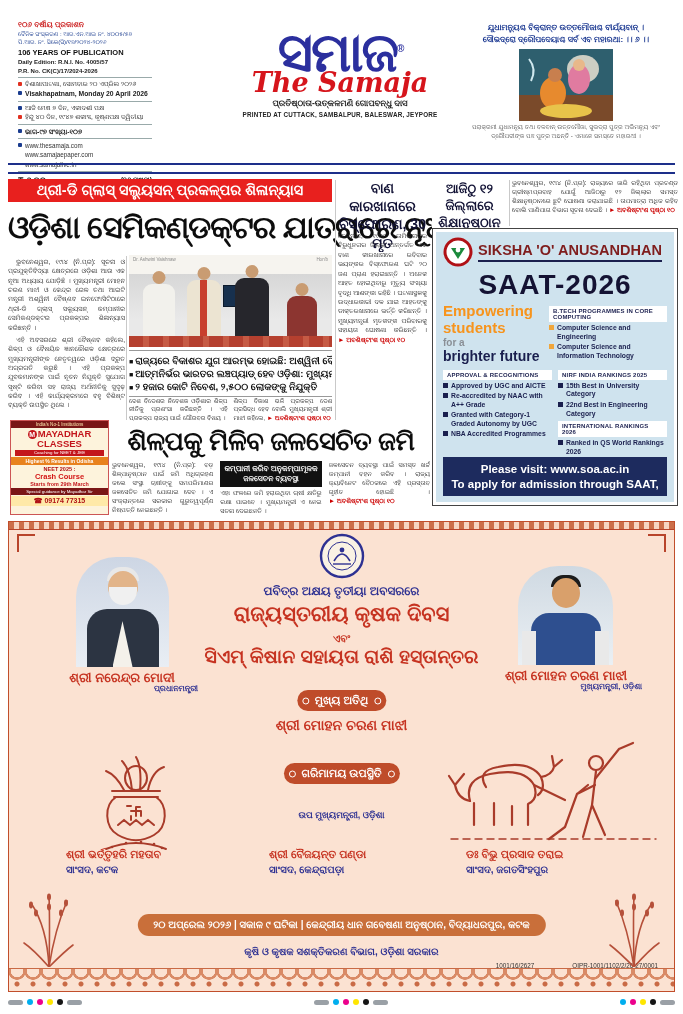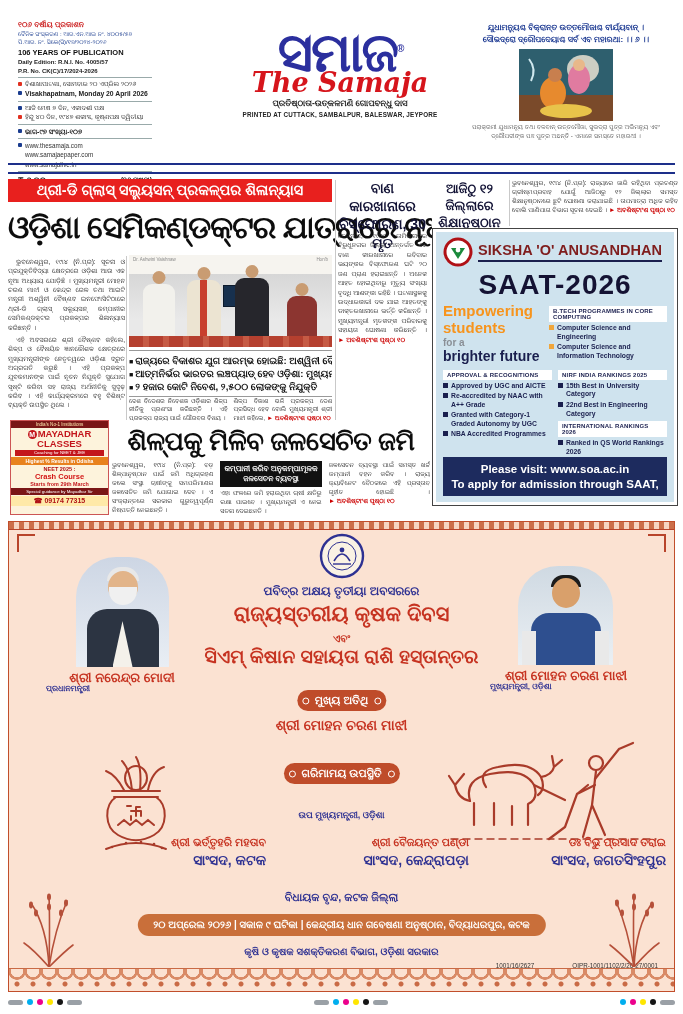--- a/index.html
+++ b/index.html
@@ -162,44 +162,44 @@
            border-radius:20px 20px 0 0;background:#2c3442;}
   .pm-kurta{position:absolute;left:50%;transform:translateX(-50%);bottom:0;width:20px;height:46px;
             background:#f4f1ea;clip-path:polygon(50% 0,100% 100%,0 100%);}
   .cm-head{top:12px;width:28px;height:30px;background:#d9a06b;}
   .cm-hair{position:absolute;left:50%;transform:translateX(-50%);top:9px;width:30px;height:12px;
            border-radius:15px 15px 0 0;background:#1c1c1c;}
   .cm-body{position:absolute;left:50%;transform:translateX(-50%);bottom:0;width:70px;height:52px;
            border-radius:18px 18px 0 0;background:#2e4f8f;}
   .cm-sleeve{position:absolute;bottom:0;width:14px;height:34px;background:#e9e9e9;}
   .p-name{position:absolute;text-align:center;color:#c63321;font-weight:800;font-size:13px;white-space:nowrap;}
-  .p-role{position:absolute;text-align:left;color:#2e3192;font-weight:bold;font-size:8px;white-space:nowrap;}
+  .p-role{position:absolute;text-align:right;color:#2e3192;font-weight:bold;font-size:8px;white-space:nowrap;}
   .pm-name{left:37px;top:148px;width:152px;}
   .pm-role{left:37px;top:162px;width:152px;}
   .cm-name{left:481px;top:146px;width:152px;}
   .cm-role{left:481px;top:160px;width:152px;}
 
   .pill{position:absolute;left:50%;transform:translateX(-50%);background:#bf4c2a;color:#fff;
         font-weight:800;font-size:11px;padding:4px 18px;border-radius:12px;white-space:nowrap;}
   .pill:before,.pill:after{content:"";position:absolute;top:50%;transform:translateY(-50%);
         width:5px;height:5px;border:1.5px solid #fff;border-radius:50%;}
   .pill:before{left:5px;} .pill:after{right:5px;}
   .pill1{top:168px;}
   .pill2{top:241px;}
   .gname{position:absolute;left:0;right:0;text-align:center;color:#c63321;font-weight:800;white-space:nowrap;}
   .grole{position:absolute;left:0;right:0;text-align:center;color:#2e3192;font-weight:bold;white-space:nowrap;}
   .guest-n{top:195px;font-size:14px;}
   .guest-r{top:216px;font-size:10px;}
   .dcm-n{top:268px;font-size:12.5px;}
   .dcm-r{top:288px;font-size:9px;}
   .kalash{position:absolute;left:77px;top:205px;}
   .plough{position:absolute;left:437px;top:205px;}
-  .mp{position:absolute;top:314px;width:200px;text-align:right;}
+  .mp{position:absolute;top:326px;width:200px;text-align:left;}
   .mp .n{color:#c63321;font-weight:800;font-size:11px;white-space:nowrap;}
-  .mp .r{color:#2e3192;font-weight:bold;font-size:14px;margin-top:3px;}
+  .mp .r{color:#2e3192;font-weight:bold;font-size:10px;margin-top:3px;}
   .mp1{left:57px;} .mp2{left:260px;} .mp3{left:457px;}
   .mla{position:absolute;left:0;right:0;top:369px;text-align:center;color:#2e3192;font-weight:800;font-size:11px;}
   .event-pill{position:absolute;left:50%;transform:translateX(-50%);top:392px;background:#c96f3a;color:#fff;
               font-weight:bold;font-size:10px;padding:5px 16px;border-radius:13px;white-space:nowrap;}
   .dept{position:absolute;left:0;right:0;top:424px;text-align:center;color:#2e3192;font-weight:800;font-size:10px;}
   .codes{position:absolute;right:16px;top:440px;font-size:6.3px;color:#333;display:flex;gap:38px;}
   .paddy{position:absolute;bottom:24px;}
   .paddy-l{left:10px;} .paddy-r{right:10px;transform:scaleX(-1);}
 
   
@@ -538,21 +538,20 @@
     </div>
     <div class="mp mp2">
       <div class="n">ଶ୍ରୀ ବୈଜୟନ୍ତ ପଣ୍ଡା</div>
       <div class="r">ସାଂସଦ, କେନ୍ଦ୍ରାପଡ଼ା</div>
     </div>
     <div class="mp mp3">
       <div class="n">ଡଃ ବିଭୁ ପ୍ରସାଦ ତରାଇ</div>
       <div class="r">ସାଂସଦ, ଜଗତସିଂହପୁର</div>
     </div>
 
-    <div class="mla">ବିଧାୟକ ବୃନ୍ଦ, କଟକ ଜିଲ୍ଲା</div>
     <div class="event-pill">୨୦ ଅପ୍ରେଲ ୨୦୨୬   |   ସକାଳ ୯ ଘଟିକା   |   କେନ୍ଦ୍ରୀୟ ଧାନ ଗବେଷଣା ଅନୁଷ୍ଠାନ, ବିଦ୍ୟାଧରପୁର, କଟକ</div>
     <div class="dept">କୃଷି ଓ କୃଷକ ସଶକ୍ତିକରଣ ବିଭାଗ, ଓଡ଼ିଶା ସରକାର</div>
     <div class="codes">
       <span>1001/16/2627</span>
       <span>OIPR-1001/1102/2/26-27/0001</span>
     </div>
 
     <svg class="paddy paddy-l" width="58" height="80" viewBox="0 0 58 80">
       <g stroke="#b5503a" fill="none" stroke-width="1.6" stroke-linecap="round">
         <path d="M30 80 Q28 40 12 16"></path>

